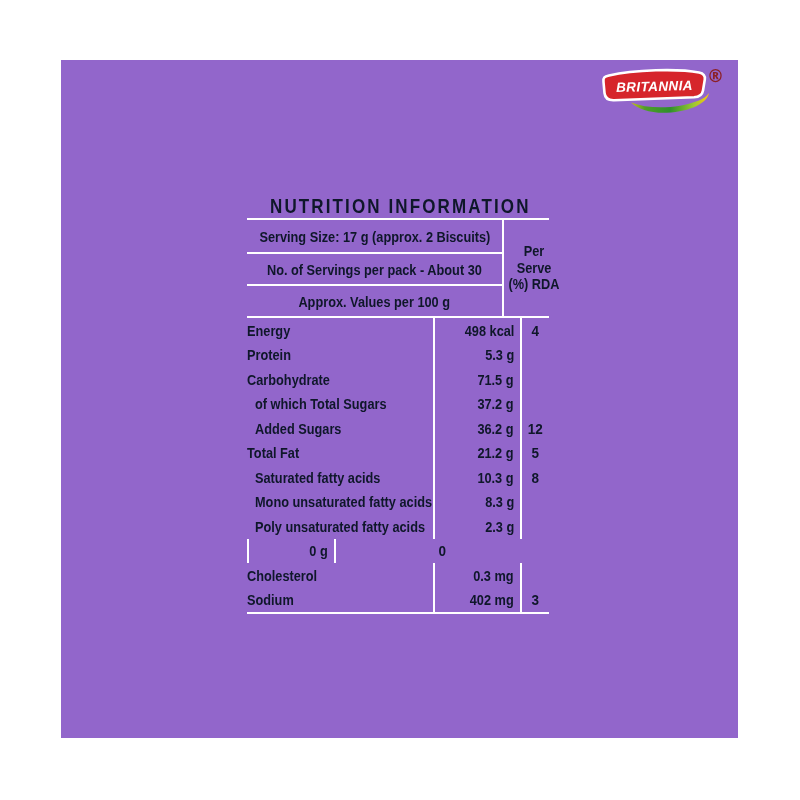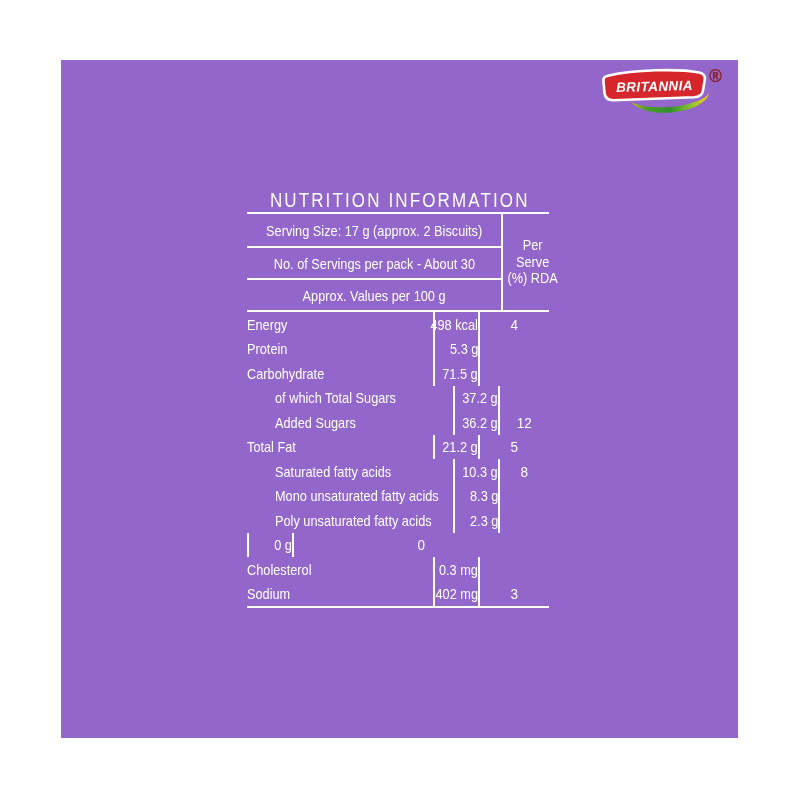--- a/index.html
+++ b/index.html
@@ -20,22 +20,22 @@
   .logo-brand {
     fill:#ffffff; font-family:"Liberation Sans","DejaVu Sans",sans-serif;
     font-weight:bold; font-style:italic; font-size:13.5px; letter-spacing:.4px;
   }
   .logo-reg {
     fill:var(--reg-maroon,#8c2026); font-size:17px;
     font-family:"DejaVu Sans",sans-serif; font-weight:bold;
   }
   
   .ntab {
-    position:absolute; left:186px; top:130px; width:302px;
-    color:#ffffff; font-weight:normal; font-size:15px;
+    position:absolute; left:186px; top:136px; width:302px;
+    color:#0f172a; font-weight:bold; font-size:15px;
   }
   .ntitle {
     height:22px; text-align:center; white-space:nowrap;
     font-size:20px; letter-spacing:2.5px; line-height:20px;
   }
   .ntitle .ct { display:inline-block; transform:scaleX(0.85); transform-origin:50% 50%; }
   .grid { border-top:2.5px solid #fff; border-bottom:2.5px solid #fff; }
   .header { display:flex; border-bottom:2.5px solid #fff; }
   .hleft { width:255px; }
   .hrow {
@@ -48,24 +48,24 @@
     display:flex; align-items:center; justify-content:center;
     text-align:center; line-height:16.5px; white-space:nowrap;
   }
   .hright .ct { display:inline-block; transform:scaleX(0.85); transform-origin:50% 50%; }
   .hright .ct span { display:block; }
   .hrow .ct { display:inline-block; transform:scaleX(0.85); transform-origin:50% 50%; }
   .tbody { }
   .trow { display:flex; height:24.5px; align-items:stretch; white-space:nowrap; }
   .cell { display:flex; align-items:center;text-align:center; }
   .cname { width:186px; }
-  .trow.indent .cname { padding-left:8px;margin-left:20px; }
+  .trow.indent .cname { padding-left:8px; }
   .cvalue {
-    width:45px; border-left:2.5px solid #fff;
-    justify-content:flex-end; 
+    width:87px; border-left:2.5px solid #fff;
+    justify-content:flex-end; padding-right:6px;
   }
   .crda { flex:1; border-left:2.5px solid #fff; justify-content:center; }
   .cname .ct { display:inline-block; transform:scaleX(0.85); transform-origin:0 50%; }
   .cvalue .ct { display:inline-block; transform:scaleX(0.85); transform-origin:100% 50%; }
   .crda .ct { display:inline-block; transform:scaleX(0.9); transform-origin:50% 50%; }
 </style>
 </head>
 <body>
 
 <div class="panel">

